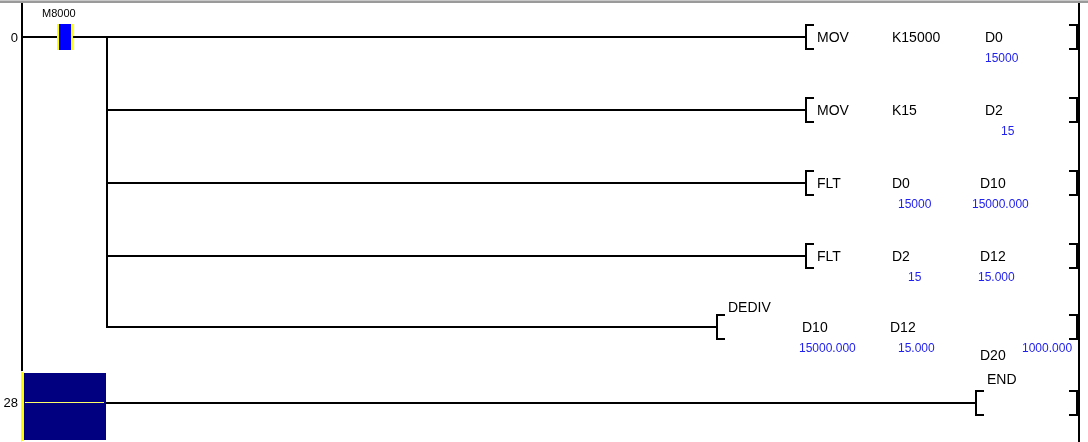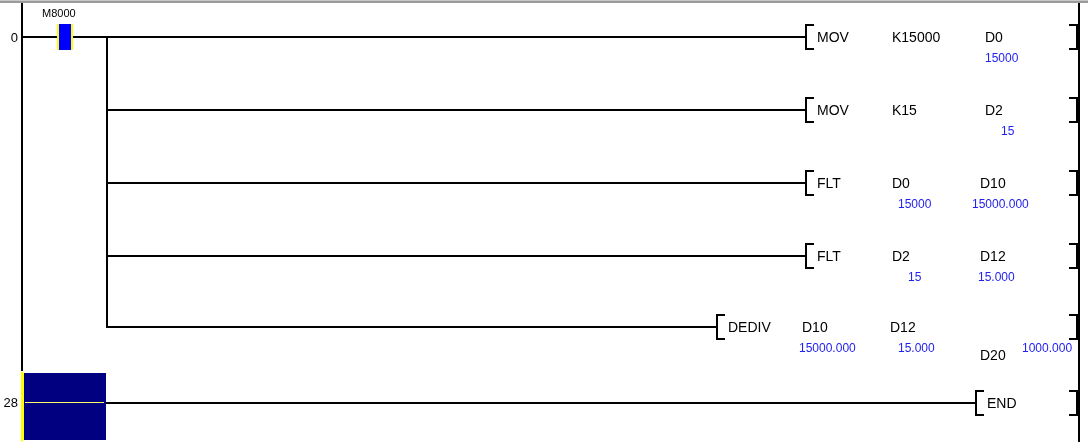--- a/index.html
+++ b/index.html
@@ -158,32 +158,32 @@
   <div class="brk brk-open" style="left:805px;top:243px;height:26px;"></div>
   <div class="itext" style="left:817px;top:249px;">FLT</div>
   <div class="itext" style="left:892px;top:249px;">D2</div>
   <div class="ival" style="left:908px;top:271px;">15</div>
   <div class="itext" style="left:980px;top:249px;">D12</div>
   <div class="ival" style="left:978px;top:271px;">15.000</div>
   <div class="brk brk-close" style="left:1069px;top:243px;height:26px;"></div>
 
   <div class="wire" style="left:108px;top:326px;width:608px;"></div>
   <div class="brk brk-open" style="left:716px;top:314px;height:26px;"></div>
-  <div class="itext" style="left:728px;top:320px;">DEDIV</div>
+  <div class="itext" style="left:728px;top:300px;">DEDIV</div>
   <div class="itext" style="left:802px;top:320px;">D10</div>
   <div class="ival" style="left:799px;top:342px;">15000.000</div>
   <div class="itext" style="left:890px;top:320px;">D12</div>
   <div class="ival" style="left:898px;top:342px;">15.000</div>
   <div class="itext" style="left:980px;top:320px;margin-top:28px;">D20</div>
   <div class="ival" style="left:1022px;top:342px;">1000.000</div>
   <div class="brk brk-close" style="left:1069px;top:314px;height:26px;"></div>
 
   <div class="rungnum" style="left:0px;top:396px;">28</div>
 
   <div class="selblock" style="left:21px;top:371px;width:87px;height:71px;"></div>
   <div class="selblock-div" style="left:25px;top:402px;width:79px;"></div>
 
   <div class="wire" style="left:106px;top:402px;width:869px;"></div>
   <div class="brk brk-open" style="left:975px;top:390px;height:26px;"></div>
-  <div class="itext" style="left:987px;top:396px;">END</div>
+  <div class="itext" style="left:987px;top:372px;">END</div>
   <div class="brk brk-close" style="left:1069px;top:390px;height:26px;"></div>
 
 </div>
 
 </body></html>

